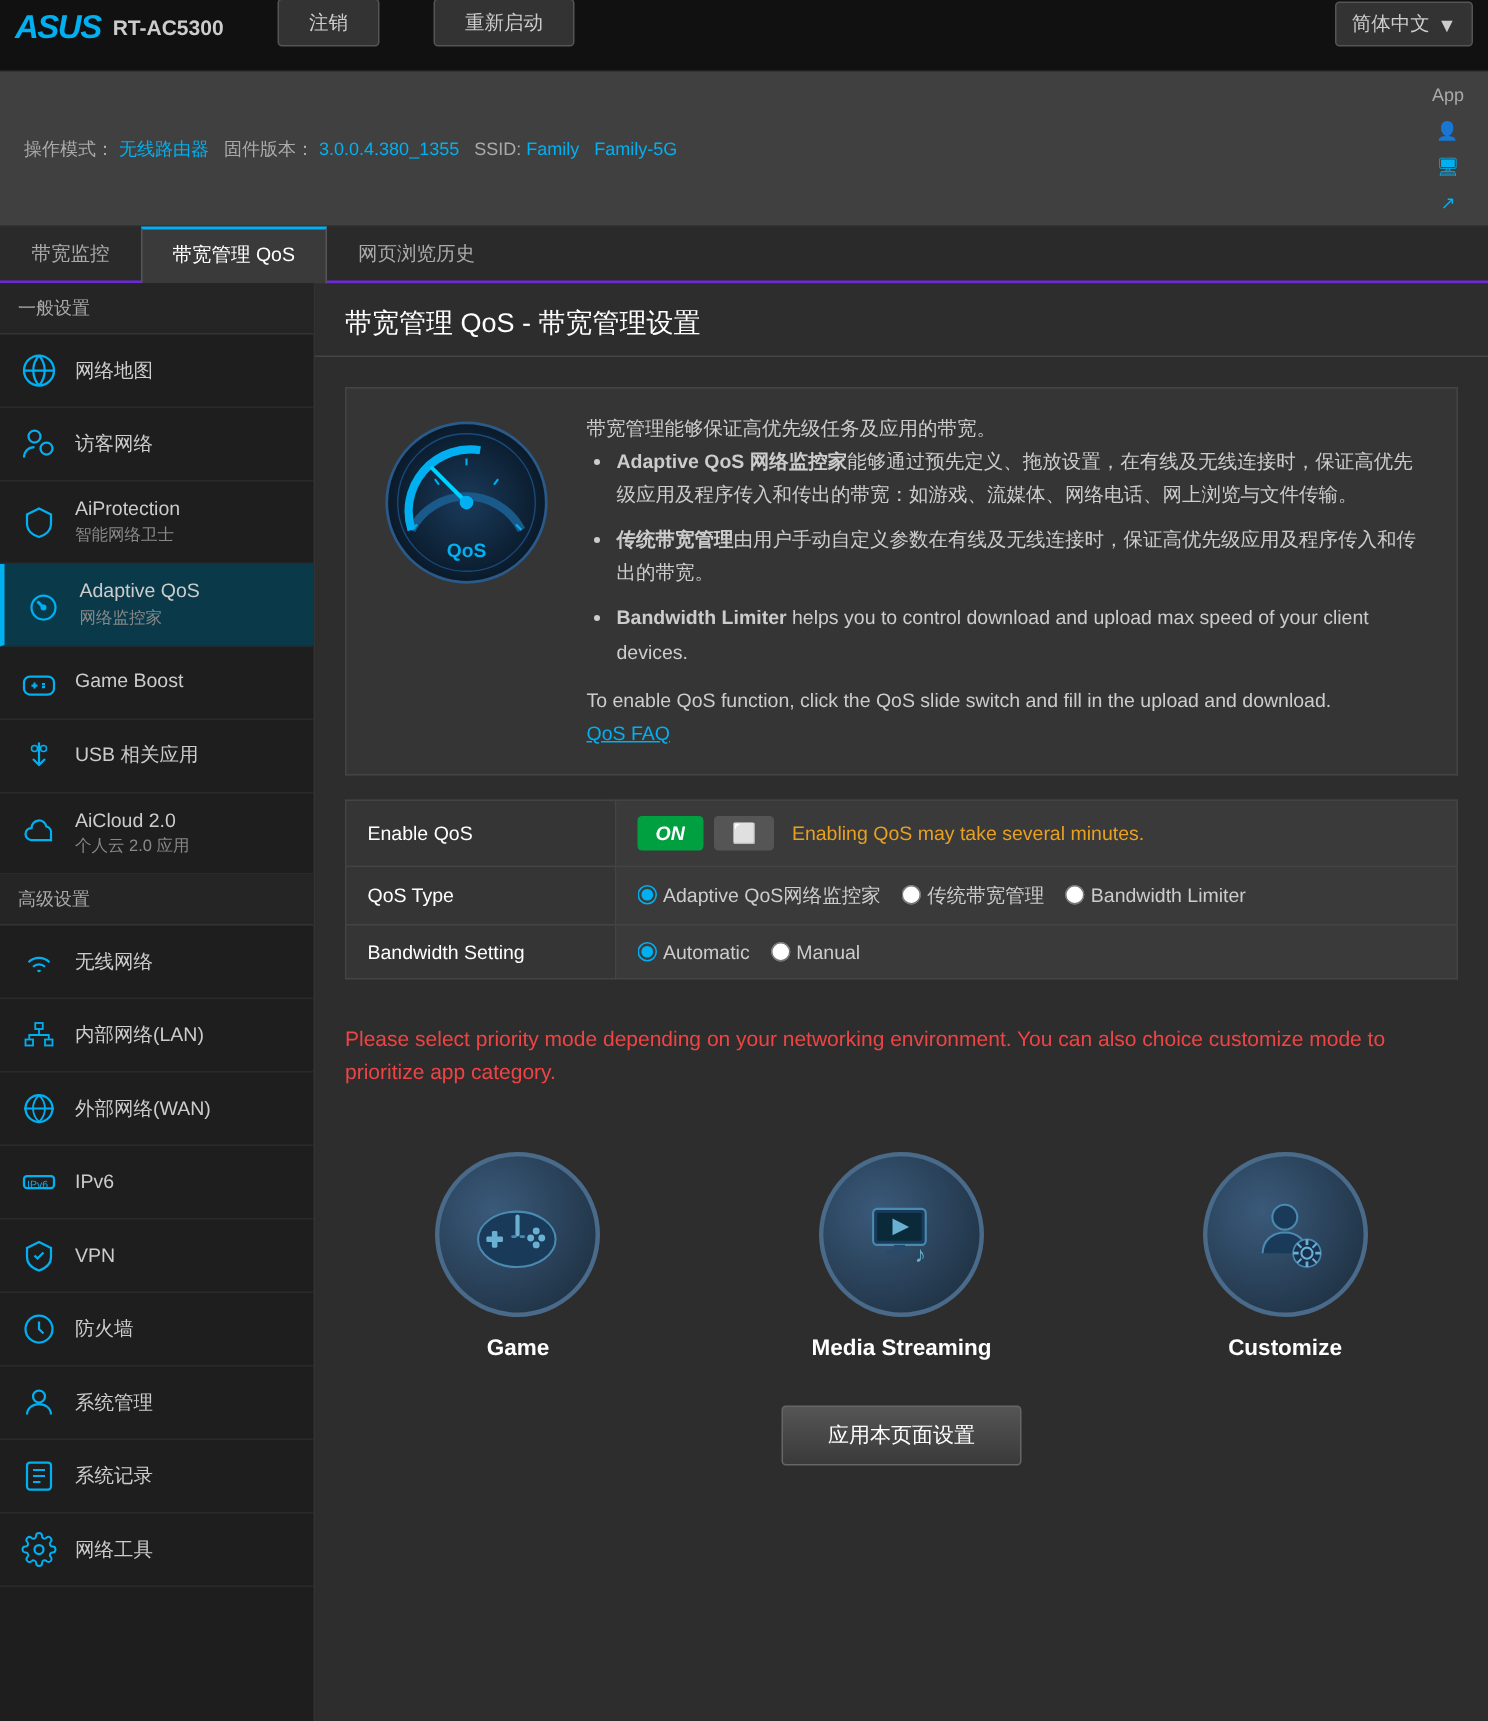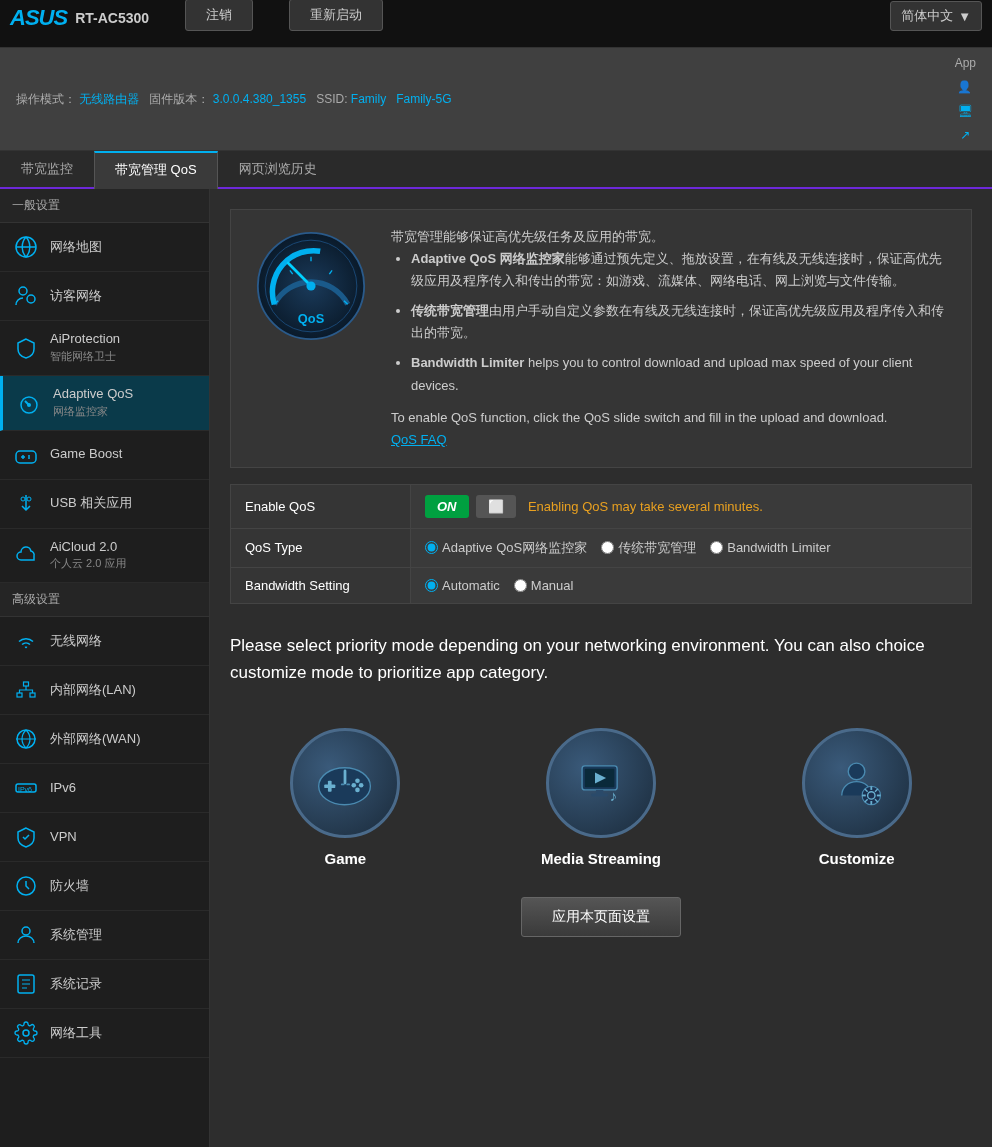--- a/index.html
+++ b/index.html
@@ -62,21 +62,21 @@
     .toggle-on { background: #00a040; color: #fff; padding: 4px 12px; border-radius: 3px; font-weight: bold; font-size: 13px; display: inline-block; margin-right: 4px; font-style: italic; }
     .toggle-off { background: #555; color: #fff; padding: 4px 12px; border-radius: 3px; font-weight: bold; font-size: 13px; display: inline-block; }
     .toggle-warning { color: #e8a020; margin-left: 8px; font-size: 13px; }
 
     
     .radio-group { display: flex; align-items: center; gap: 14px; flex-wrap: wrap; }
     .radio-label { display: flex; align-items: center; gap: 4px; cursor: pointer; color: #ccc; }
     .radio-label input { accent-color: #00b0f0; }
 
     
-    .description { padding: 12px 0; color: #ffffff; font-size: 17px; line-height: 1.6; margin-bottom: 10px; }
+    .description { padding: 12px 0; color: #ef4444; font-size: 14px; line-height: 1.6; margin-bottom: 10px; }
 
     
     .priority-grid { display: flex; justify-content: space-around; padding: 20px 0 10px; gap: 20px; }
     .priority-item { display: flex; flex-direction: column; align-items: center; gap: 12px; cursor: pointer; }
     .priority-icon { width: 110px; height: 110px; border-radius: 50%; background: radial-gradient(circle at 35% 35%, #3a5a7a, #1a2a3a); border: 3px solid #4a6a8a; display: flex; align-items: center; justify-content: center; position: relative; }
     .priority-icon svg { width: 60px; height: 60px; }
     .priority-label { color: #fff; font-size: 15px; font-weight: bold; }
 
     
     .apply-section { display: flex; justify-content: center; padding: 20px 0; }
@@ -298,20 +298,21 @@
         <svg width="24" height="24" viewBox="0 0 24 24" fill="none">
             <circle cx="12" cy="12" r="3" stroke="#00b0f0" stroke-width="1.5"></circle>
             <path d="M19.4 15a1.65 1.65 0 00.33 1.82l.06.06a2 2 0 010 2.83 2 2 0 01-2.83 0l-.06-.06a1.65 1.65 0 00-1.82-.33 1.65 1.65 0 00-1 1.51V21a2 2 0 01-2 2 2 2 0 01-2-2v-.09A1.65 1.65 0 009 19.4a1.65 1.65 0 00-1.82.33l-.06.06a2 2 0 01-2.83-2.83l.06-.06A1.65 1.65 0 004.68 15a1.65 1.65 0 00-1.51-1H3a2 2 0 01-2-2 2 2 0 012-2h.09A1.65 1.65 0 004.6 9a1.65 1.65 0 00-.33-1.82l-.06-.06a2 2 0 012.83-2.83l.06.06A1.65 1.65 0 009 4.68a1.65 1.65 0 001-1.51V3a2 2 0 012-2 2 2 0 012 2v.09a1.65 1.65 0 001 1.51 1.65 1.65 0 001.82-.33l.06-.06a2 2 0 012.83 2.83l-.06.06A1.65 1.65 0 0019.4 9a1.65 1.65 0 001.51 1H21a2 2 0 012 2 2 2 0 01-2 2h-.09a1.65 1.65 0 00-1.51 1z" stroke="#00b0f0" stroke-width="1.3"></path>
           </svg>
       </div>
       <div class="label">网络工具</div>
     </div>
   </div>
 
   <div class="main">
+    <div class="page-title">带宽管理 QoS - 带宽管理设置</div>
 
     <div class="content">
 
       <div class="info-box">
 
         <div class="qos-logo">
           <svg class="qos-svg" viewBox="0 0 120 120">
             <defs>
               <radialGradient id="bgGrad" cx="50%" cy="50%">
                 <stop offset="0%" stop-color="#1a3a5a"></stop>

